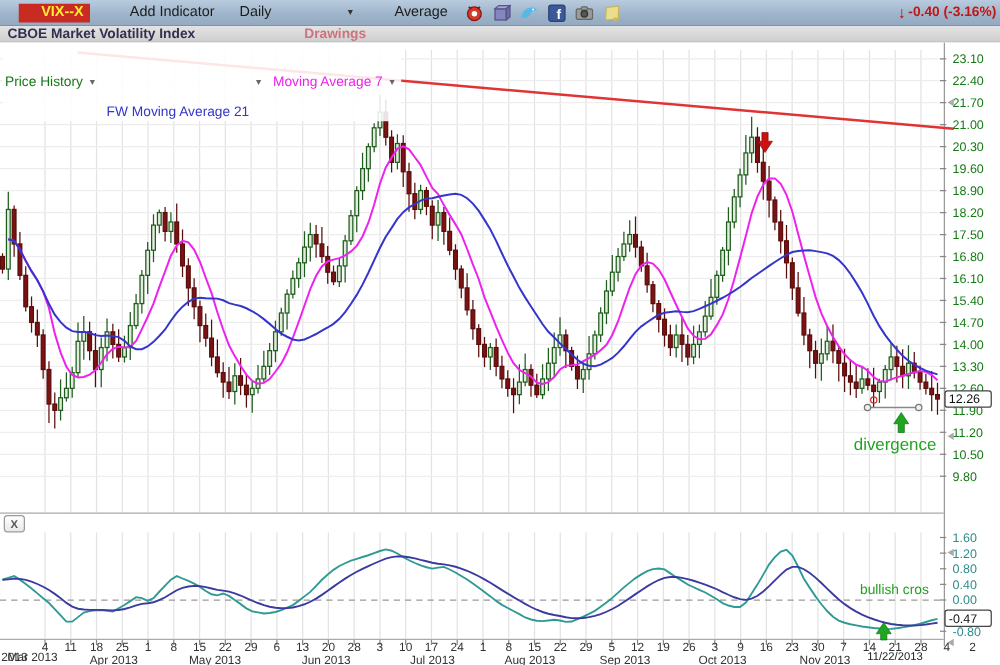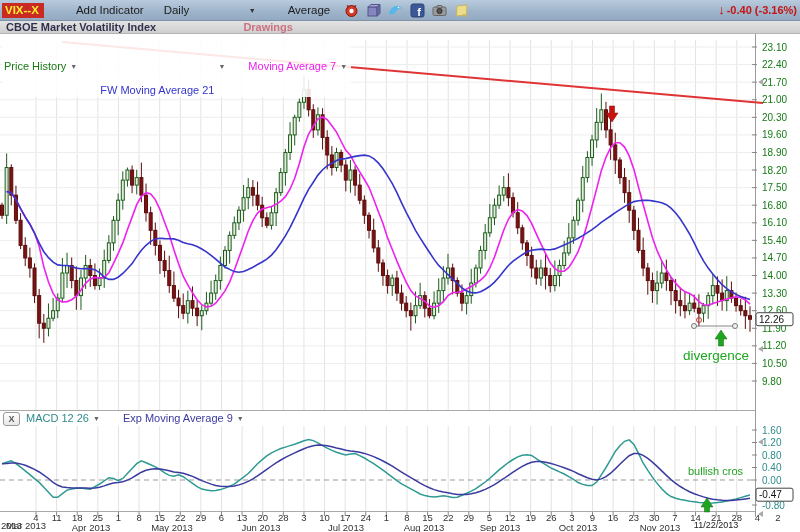--- a/index.html
+++ b/index.html
@@ -3,21 +3,21 @@
 <meta charset="utf-8">
 <style>
   html,body{margin:0;padding:0;background:#fff;}
   body{width:800px;height:532px;font-family:"Liberation Sans",sans-serif;overflow:hidden;}
   *{box-sizing:border-box;}
 
   
   .topbar{height:21px;display:flex;align-items:center;
     background:linear-gradient(#b9cbde,#9db3c9 60%,#93aac2);
     border-bottom:1px solid #7f93a8;font-size:11.5px;color:#1c1c1c;}
-  .symbol{background:#c92a21;color:#ffee33;font-weight:bold;padding:1px 5px 2px 3px;margin-left:2px;font-size:11.5px;}
+  .symbol{background:#c92a21;color:#ffee33;font-weight:bold;padding:1px 5px 2px 18px;margin-left:15px;font-size:11.5px;}
   .tb-item{margin-left:32px;cursor:pointer;white-space:nowrap;}
   .daily-box{margin-left:20px;display:flex;align-items:center;width:92px;justify-content:space-between;cursor:pointer;gap:33px;}
   .dd-arrow{font-size:7px;color:#333;}
   .icon-row{display:flex;align-items:center;gap:7px;margin-left:14px;}
   .icon-row svg{display:block;cursor:pointer;}
   .change{margin-left:auto;margin-right:3px;color:#c41414;font-weight:bold;font-size:11px;display:flex;align-items:center;gap:2px;}
   .dn-glyph{font-size:13px;font-weight:bold;color:#cc0000;line-height:10px;}
 
   
   .subbar{height:13px;display:flex;align-items:center;
@@ -25,21 +25,21 @@
     font-size:11px;}
   .subbar span{margin-left:6px;white-space:nowrap;}
   .sym-name{color:#31314f;font-weight:bold;}
   .addport{cursor:pointer;margin-top:30px;}
   .drawings{cursor:pointer;font-weight:bold;}
 
   
   .chart-wrap{position:relative;width:800px;height:498px;background:#fff;}
   svg text{font-family:"Liberation Sans",sans-serif;}
 
-  .legend{position:absolute;display:flex;align-items:center;gap:23px;
+  .legend{position:absolute;display:flex;align-items:center;gap:8px;
     font-size:11px;background:rgba(255,255,255,.88);padding:1px 4px 1px 2px;z-index:5;}
   .price-legend{top:1px;left:2px;}
   .macd-legend{top:377px;left:24px;}
   .legend .item{display:flex;align-items:center;gap:4px;cursor:pointer;white-space:nowrap;}
   .legend .dd-arrow{color:#666;}
 
   .xbtn{position:absolute;top:378px;left:3px;width:17px;height:14px;z-index:6;
     font-size:9px;line-height:11px;color:#555;text-align:center;font-weight:bold;
     background:linear-gradient(#fff,#e8e8e8);border:1px solid #999;border-radius:3px;cursor:pointer;padding:0;}
 </style>
@@ -696,23 +696,13 @@
       <span style="color: rgb(53, 53, 204); margin-top: 48px;">FW Moving Average 21</span>
       <span class="dd-arrow">▼</span>
     </span>
     <span class="item">
       <span style="color: rgb(238, 34, 238);">Moving Average 7</span>
       <span class="dd-arrow">▼</span>
     </span>
   </div>
 
   <button class="xbtn">X</button>
-  <div class="legend macd-legend">
-    <span class="item">
-      <span style="color: rgb(46, 139, 139);">MACD 12 26</span>
-      <span class="dd-arrow">▼</span>
-    </span>
-    <span class="item">
-      <span style="color: rgb(58, 58, 160);">Exp Moving Average 9</span>
-      <span class="dd-arrow">▼</span>
-    </span>
-  </div>
 </div>
 
 </body></html>

